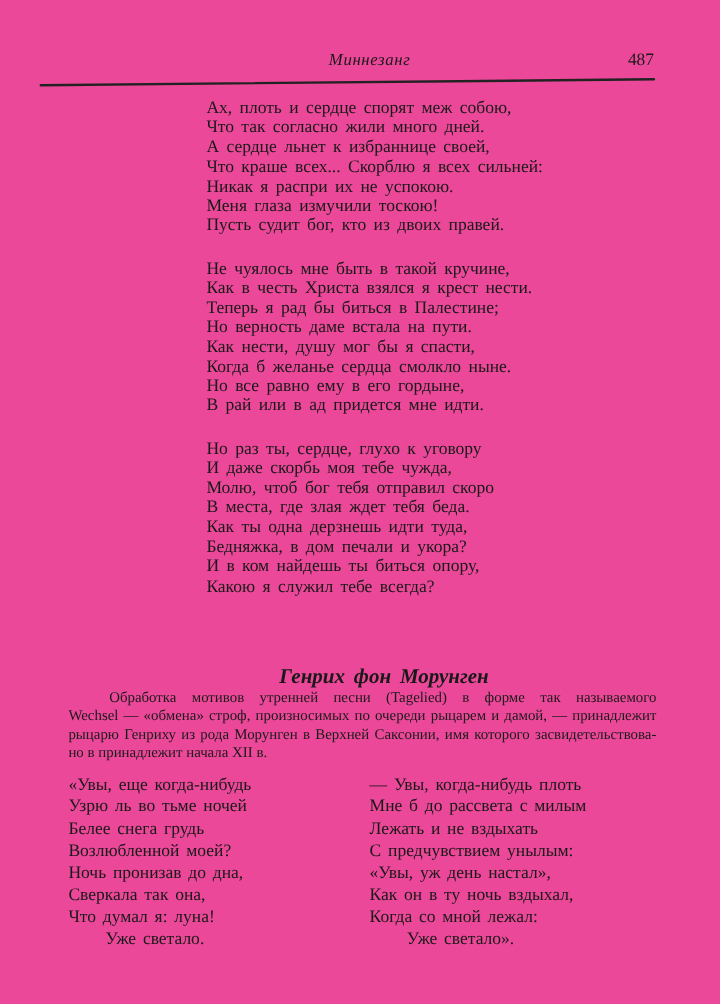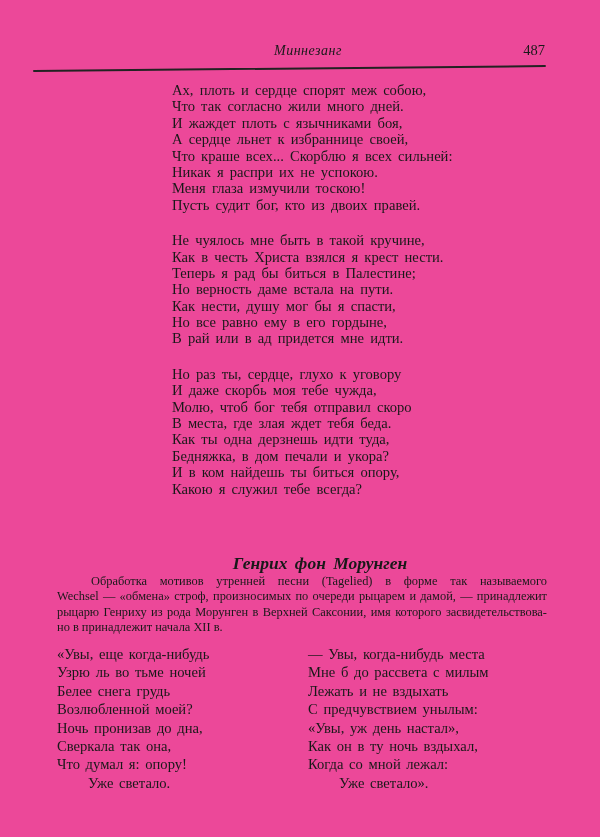--- a/index.html
+++ b/index.html
@@ -120,33 +120,33 @@
 <div class="page">
 
   <div class="running-head">Миннезанг</div>
   <div class="page-number">487</div>
   <div class="head-rule"></div>
 
   <div class="poem-block">
     <div class="stanza">
       <div class="verse-line">Ах, плоть и сердце спорят меж собою,</div>
       <div class="verse-line">Что так согласно жили много дней.</div>
-      <div class="verse-line">И жаждет плоть с язычниками боя,</div>
       <div class="verse-line">А сердце льнет к избраннице своей,</div>
       <div class="verse-line">Что краше всех... Скорблю я всех сильней:</div>
       <div class="verse-line">Никак я распри их не успокою.</div>
       <div class="verse-line">Меня глаза измучили тоскою!</div>
       <div class="verse-line">Пусть судит бог, кто из двоих правей.</div>
     </div>
     <div class="stanza">
       <div class="verse-line">Не чуялось мне быть в такой кручине,</div>
       <div class="verse-line">Как в честь Христа взялся я крест нести.</div>
       <div class="verse-line">Теперь я рад бы биться в Палестине;</div>
       <div class="verse-line">Но верность даме встала на пути.</div>
       <div class="verse-line">Как нести, душу мог бы я спасти,</div>
+      <div class="verse-line">Когда б желанье сердца смолкло ныне.</div>
       <div class="verse-line">Но все равно ему в его гордыне,</div>
       <div class="verse-line">В рай или в ад придется мне идти.</div>
     </div>
     <div class="stanza">
       <div class="verse-line">Но раз ты, сердце, глухо к уговору</div>
       <div class="verse-line">И даже скорбь моя тебе чужда,</div>
       <div class="verse-line">Молю, чтоб бог тебя отправил скоро</div>
       <div class="verse-line">В места, где злая ждет тебя беда.</div>
       <div class="verse-line">Как ты одна дерзнешь идти туда,</div>
       <div class="verse-line">Бедняжка, в дом печали и укора?</div>
@@ -165,25 +165,25 @@
   </div>
 
   <div class="dialogue">
     <div class="dialogue-col left">
       <div class="dialogue-line">«Увы, еще когда-нибудь</div>
       <div class="dialogue-line">Узрю ль во тьме ночей</div>
       <div class="dialogue-line">Белее снега грудь</div>
       <div class="dialogue-line">Возлюбленной моей?</div>
       <div class="dialogue-line">Ночь пронизав до дна,</div>
       <div class="dialogue-line">Сверкала так она,</div>
-      <div class="dialogue-line">Что думал я: опору!</div>
+      <div class="dialogue-line">Что думал я: луна!</div>
       <div class="dialogue-line indent">Уже светало.</div>
     </div>
     <div class="dialogue-col right">
-      <div class="dialogue-line">— Увы, когда-нибудь места</div>
+      <div class="dialogue-line">— Увы, когда-нибудь плоть</div>
       <div class="dialogue-line">Мне б до рассвета с милым</div>
       <div class="dialogue-line">Лежать и не вздыхать</div>
       <div class="dialogue-line">С предчувствием унылым:</div>
       <div class="dialogue-line">«Увы, уж день настал»,</div>
       <div class="dialogue-line">Как он в ту ночь вздыхал,</div>
       <div class="dialogue-line">Когда со мной лежал:</div>
       <div class="dialogue-line indent">Уже светало».</div>
     </div>
   </div>
 

